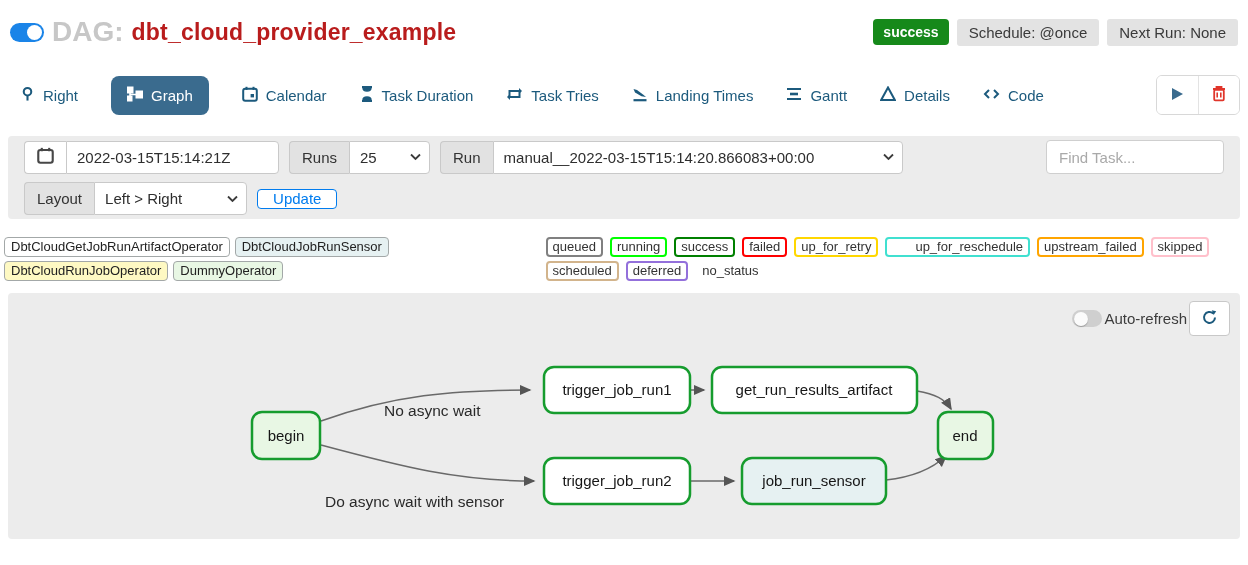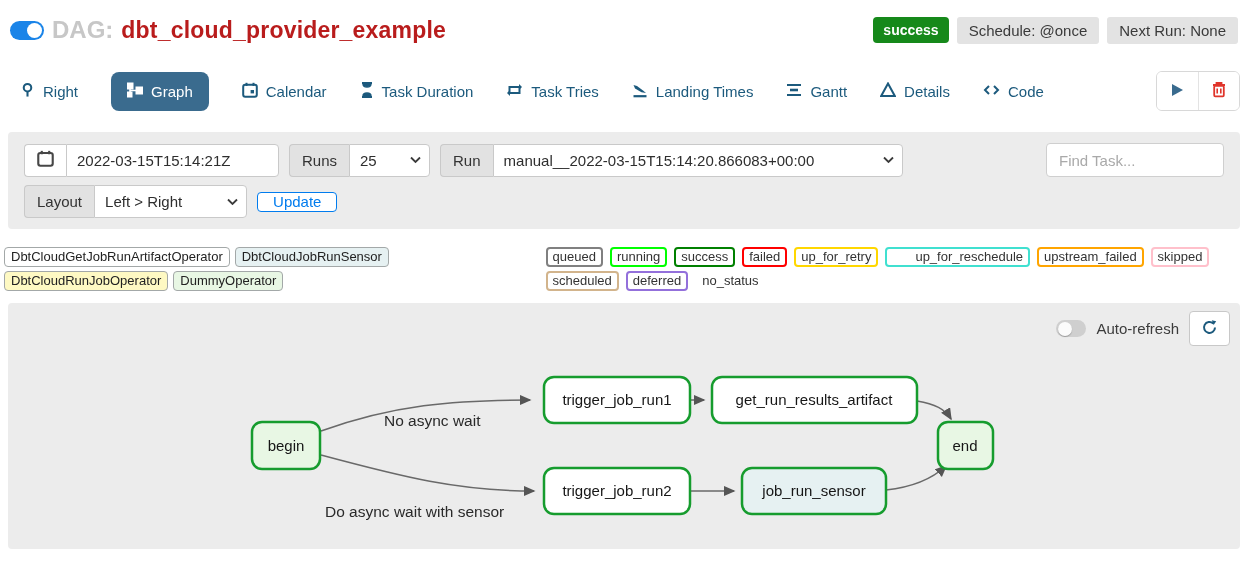--- a/index.html
+++ b/index.html
@@ -5,42 +5,42 @@
   * { margin:0; padding:0; box-sizing:border-box; }
   html,body { width:1248px; height:565px; background:#fff; overflow:hidden;
     font-family:"Liberation Sans", sans-serif; color:#222; }
 
   
   .header { display:flex; align-items:center; padding:16px 10px 0 10px; }
   .dag-toggle { width:34px; height:19px; border-radius:10px; background:#1a84e8;
     position:relative; margin-right:8px; cursor:pointer; flex:none; }
   .dag-toggle .knob { position:absolute; top:2px; right:2px; width:15px; height:15px;
     border-radius:50%; background:#fff; }
-  .dag-prefix { font-size:24px; font-weight:bold; color:#c7c7c7; margin-right:8px; }
+  .dag-prefix { font-size:28px; font-weight:bold; color:#c7c7c7; margin-right:8px; }
   .dag-title  { font-size:23px; font-weight:bold; color:#b91c1c; letter-spacing:.2px; }
   .header-badges { margin-left:auto; display:flex; gap:8px; align-items:center; }
   .badge-success { background:#16891a; color:#fff; font-weight:bold; font-size:14px;
     padding:5px 10px; border-radius:4px; }
   .badge-gray { background:#e3e3e3; color:#3a3a3a; font-size:15px; padding:5px 12px; border-radius:3px; }
 
   
   .tabs { display:flex; align-items:center; margin:26px 8px 0 20px; gap:33px; height:42px; }
   .tab { display:flex; align-items:center; gap:8px; font-size:15px; color:#1c5a7d;
     cursor:pointer; text-decoration:none; white-space:nowrap; }
   .tab svg { flex:none; }
   .tab.active { background:#3a6b8e; color:#fff; border-radius:8px; padding:10px 16px; }
   .tab.active svg * { stroke:#fff; fill:#fff; }
   .tab-actions { margin-left:auto; display:flex; border:1px solid #d8d8d8; border-radius:6px;
     overflow:hidden; background:#fff; }
   .tab-actions button { width:41px; height:38px; background:#fff; border:none; cursor:pointer;
     display:flex; align-items:center; justify-content:center; }
   .tab-actions button + button { border-left:1px solid #e3e3e3; }
 
   
-  .filter-panel { margin:20px 8px 0; background:#ececec; border-radius:4px; padding:11px 16px; }
+  .filter-panel { margin:20px 8px 0; background:#ececec; border-radius:4px; padding:4px 16px; }
   .f-row { display:flex; align-items:center; }
   .f-row + .f-row { margin-top:8px; }
   .grp { display:flex; align-items:stretch; height:33px; }
   .grp + .grp, .grp + .btn, .f-spacer { margin-left:10px; }
   .addon { background:#e2e2e2; border:1px solid #c9c9c9; border-right:none; padding:0 12px;
     display:flex; align-items:center; font-size:15px; color:#333;
     border-radius:4px 0 0 4px; white-space:nowrap; }
   .grp input[type=text], .grp .sel-wrap select { height:33px; border:1px solid #c9c9c9;
     background:#fff; font-size:15px; color:#2e2e2e; padding:0 10px;
     border-radius:0 4px 4px 0; font-family:"Liberation Sans",sans-serif; }
@@ -62,21 +62,21 @@
   .legend-ops { width:545px; display:flex; flex-wrap:wrap; gap:4px 5px; }
   .legend-status { width:699px; display:flex; flex-wrap:wrap; gap:4px 7px; align-items:center; }
   .op-badge { border:1px solid #a3a8a8; border-radius:4px; padding:1px 6px 2px; font-size:13px;
     color:#222; background:#fff; white-space:nowrap; }
   .status-badge { border:2px solid #888; border-radius:4px; padding:0 5px 1px; font-size:13px;
     color:#333; background:#fff; white-space:nowrap; }
   .status-badge.plain { border-color:transparent; background:transparent; }
 
   
   .graph-panel { margin:12px 8px 0; background:#ececec; border-radius:4px; height:246px; position:relative; }
-  .graph-controls { position:absolute; top:8px; right:10px; display:flex; align-items:center; gap:10px; }
+  .graph-controls { position:absolute; top:8px; right:10px; display:flex; align-items:center; gap:2px; }
   .ar-toggle { width:30px; height:17px; border-radius:9px; background:#cfcfcf; position:relative; cursor:pointer; }
   .ar-toggle .knob { position:absolute; top:1.5px; left:2px; width:14px; height:14px; border-radius:50%;
     background:#fbfbfb; box-shadow:0 1px 1px rgba(0,0,0,.25); }
   .ar-label { font-size:15px; color:#3c3c3c; }
   .refresh-btn { width:41px; height:35px; background:#fff; border:1px solid #c8c8c8; border-radius:4px;
     display:flex; align-items:center; justify-content:center; cursor:pointer; }
   svg.dag { position:absolute; inset:0; }
   .edge { fill:none; stroke:#696969; stroke-width:1.5; }
   .node rect { stroke:#169c2e; stroke-width:2.5; cursor:pointer; }
   .node text { font-size:15px; fill:#161616; text-anchor:middle; font-family:"Liberation Sans",sans-serif; }

